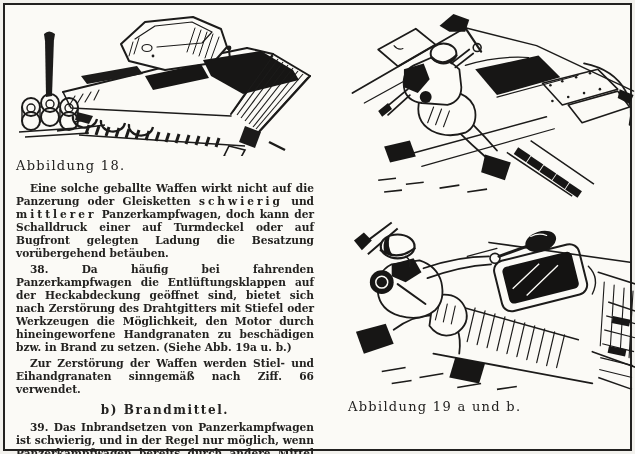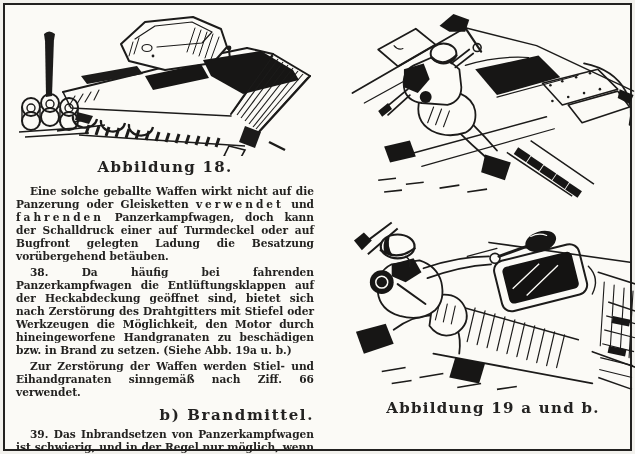--- a/index.html
+++ b/index.html
@@ -12,31 +12,31 @@
   .page-frame{
     position:absolute;left:3px;top:3px;right:3px;bottom:3px;
     border:2px solid #222120;
     background:#fbfaf6;
   }
   .col{position:absolute;}
   .col-left{left:16px;top:4px;width:298px;}
   .col-right{left:348px;top:6px;width:290px;}
   .fig{display:block;width:100%;}
   .caption{
-    text-align:center;font-weight:700;font-size:15px;
+    text-align:left;font-weight:400;font-size:13px;
     letter-spacing:1.3px;color:#232221;margin:2px 0 0 0;
   }
   .textblock{margin-top:9px;color:#232220;}
   .textblock p{
     margin:0 0 3px 0;font-size:10.6px;line-height:1.23;
     font-weight:700;text-align:justify;text-indent:14px;
   }
   .sperr{letter-spacing:3px;}
   .subheading{
-    text-align:right;font-weight:700;font-size:15px;
+    text-align:center;font-weight:700;font-size:12px;
     letter-spacing:1.6px;margin:7px 0 4px 0;color:#232221;
   }
   svg{display:block;}
 </style>
 </head>
 <body>
 
 <div class="page-frame"></div>
 
 <div class="col col-left">
@@ -97,21 +97,21 @@
       <path d="M72,121 L69,130 M82,122 L79,131 M92,123 L89,132 M102,124 L99,133 M112,125 L109,134 M122,126 L119,135 M132,127 L129,136 M142,128 L139,137 M152,129 L149,138 M162,130 L159,139 M172,131 L169,140 M182,132 L179,141 M192,133 L189,142 M202,134 L199,143" stroke-width="3"></path>
       <polygon points="228,122 244,128 238,144 222,138" fill="#1c1b1a" stroke="none"></polygon>
       <path d="M252,138 L268,146" stroke-width="2.4"></path>
     </g>
     <polygon points="212,142 228,146 222,157 207,152" fill="none" stroke="#1c1b1a" stroke-width="1.6"></polygon>
   </svg>
 
   <div class="caption">Abbildung 18.</div>
 
   <div class="textblock">
-    <p><span>Eine solche geballte Waffen wirkt nicht auf die Panzerung oder Gleisketten </span><span class="sperr">verwendet</span><span> und </span><span class="sperr">fahrenden</span><span> Panzerkampfwagen, doch kann der Schalldruck einer auf Turmdeckel oder auf Bugfront gelegten Ladung die Besatzung vorübergehend betäuben.</span></p>
+    <p><span>Eine solche geballte Waffen wirkt nicht auf die Panzerung oder Gleisketten </span><span class="sperr">schwierig</span><span> und </span><span class="sperr">mittlerer</span><span> Panzerkampfwagen, doch kann der Schalldruck einer auf Turmdeckel oder auf Bugfront gelegten Ladung die Besatzung vorübergehend betäuben.</span></p>
     <p>38. Da häufig bei fahrenden Panzerkampfwagen die Entlüftungsklappen auf der Heckabdeckung geöffnet sind, bietet sich nach Zerstörung des Drahtgitters mit Stiefel oder Werkzeugen die Möglichkeit, den Motor durch hineingeworfene Handgranaten zu beschädigen bzw. in Brand zu setzen. (Siehe Abb. 19a u. b.)</p>
     <p>Zur Zerstörung der Waffen werden Stiel- und Eihandgranaten sinngemäß nach Ziff. 66 verwendet.</p>
     <div class="subheading">b) Brandmittel.</div>
     <p>39. Das Inbrandsetzen von Panzerkampfwagen ist schwierig, und in der Regel nur möglich, wenn Panzerkampfwagen bereits durch andere Mittel kampfunfähig</p>
   </div>
 </div>
 
 <div class="col col-right">
 
   <svg class="fig" viewBox="0 0 292 196" height="194">

